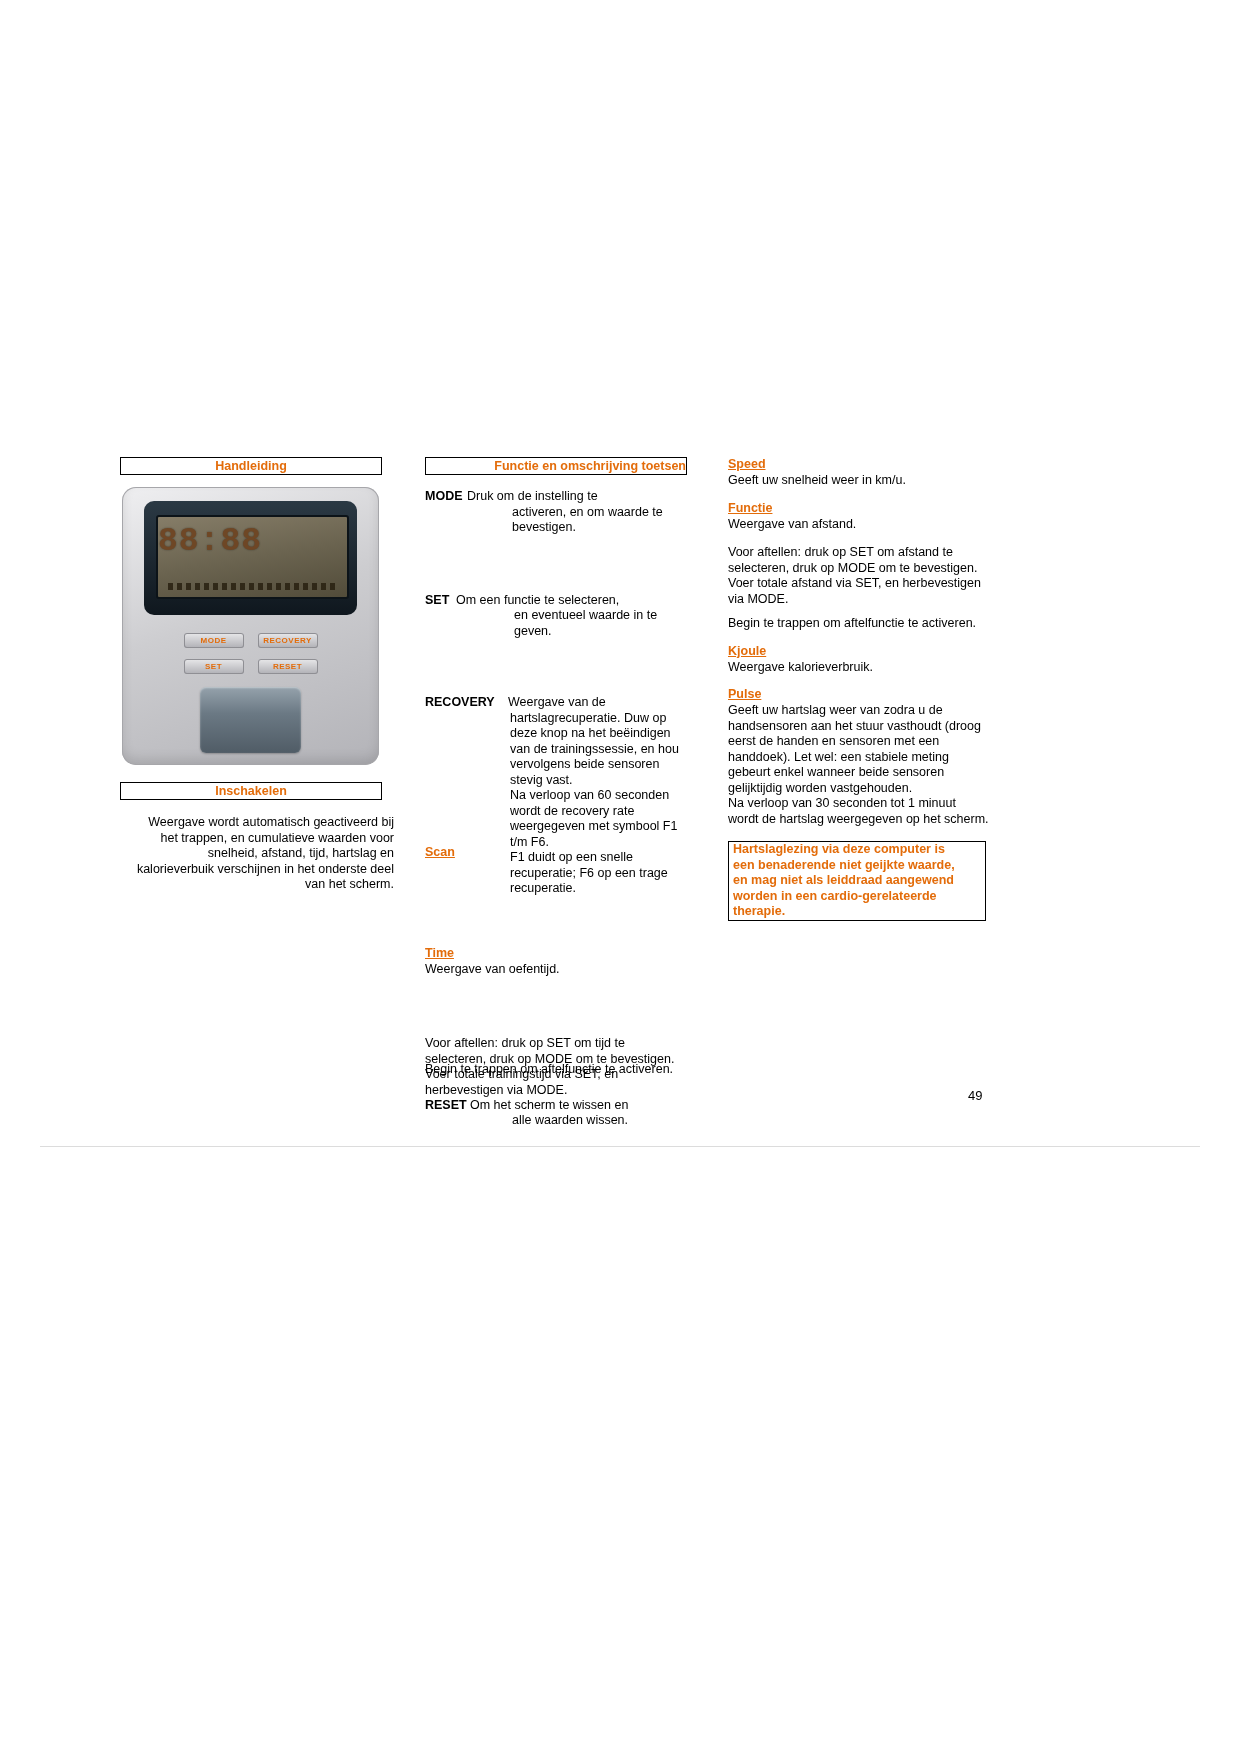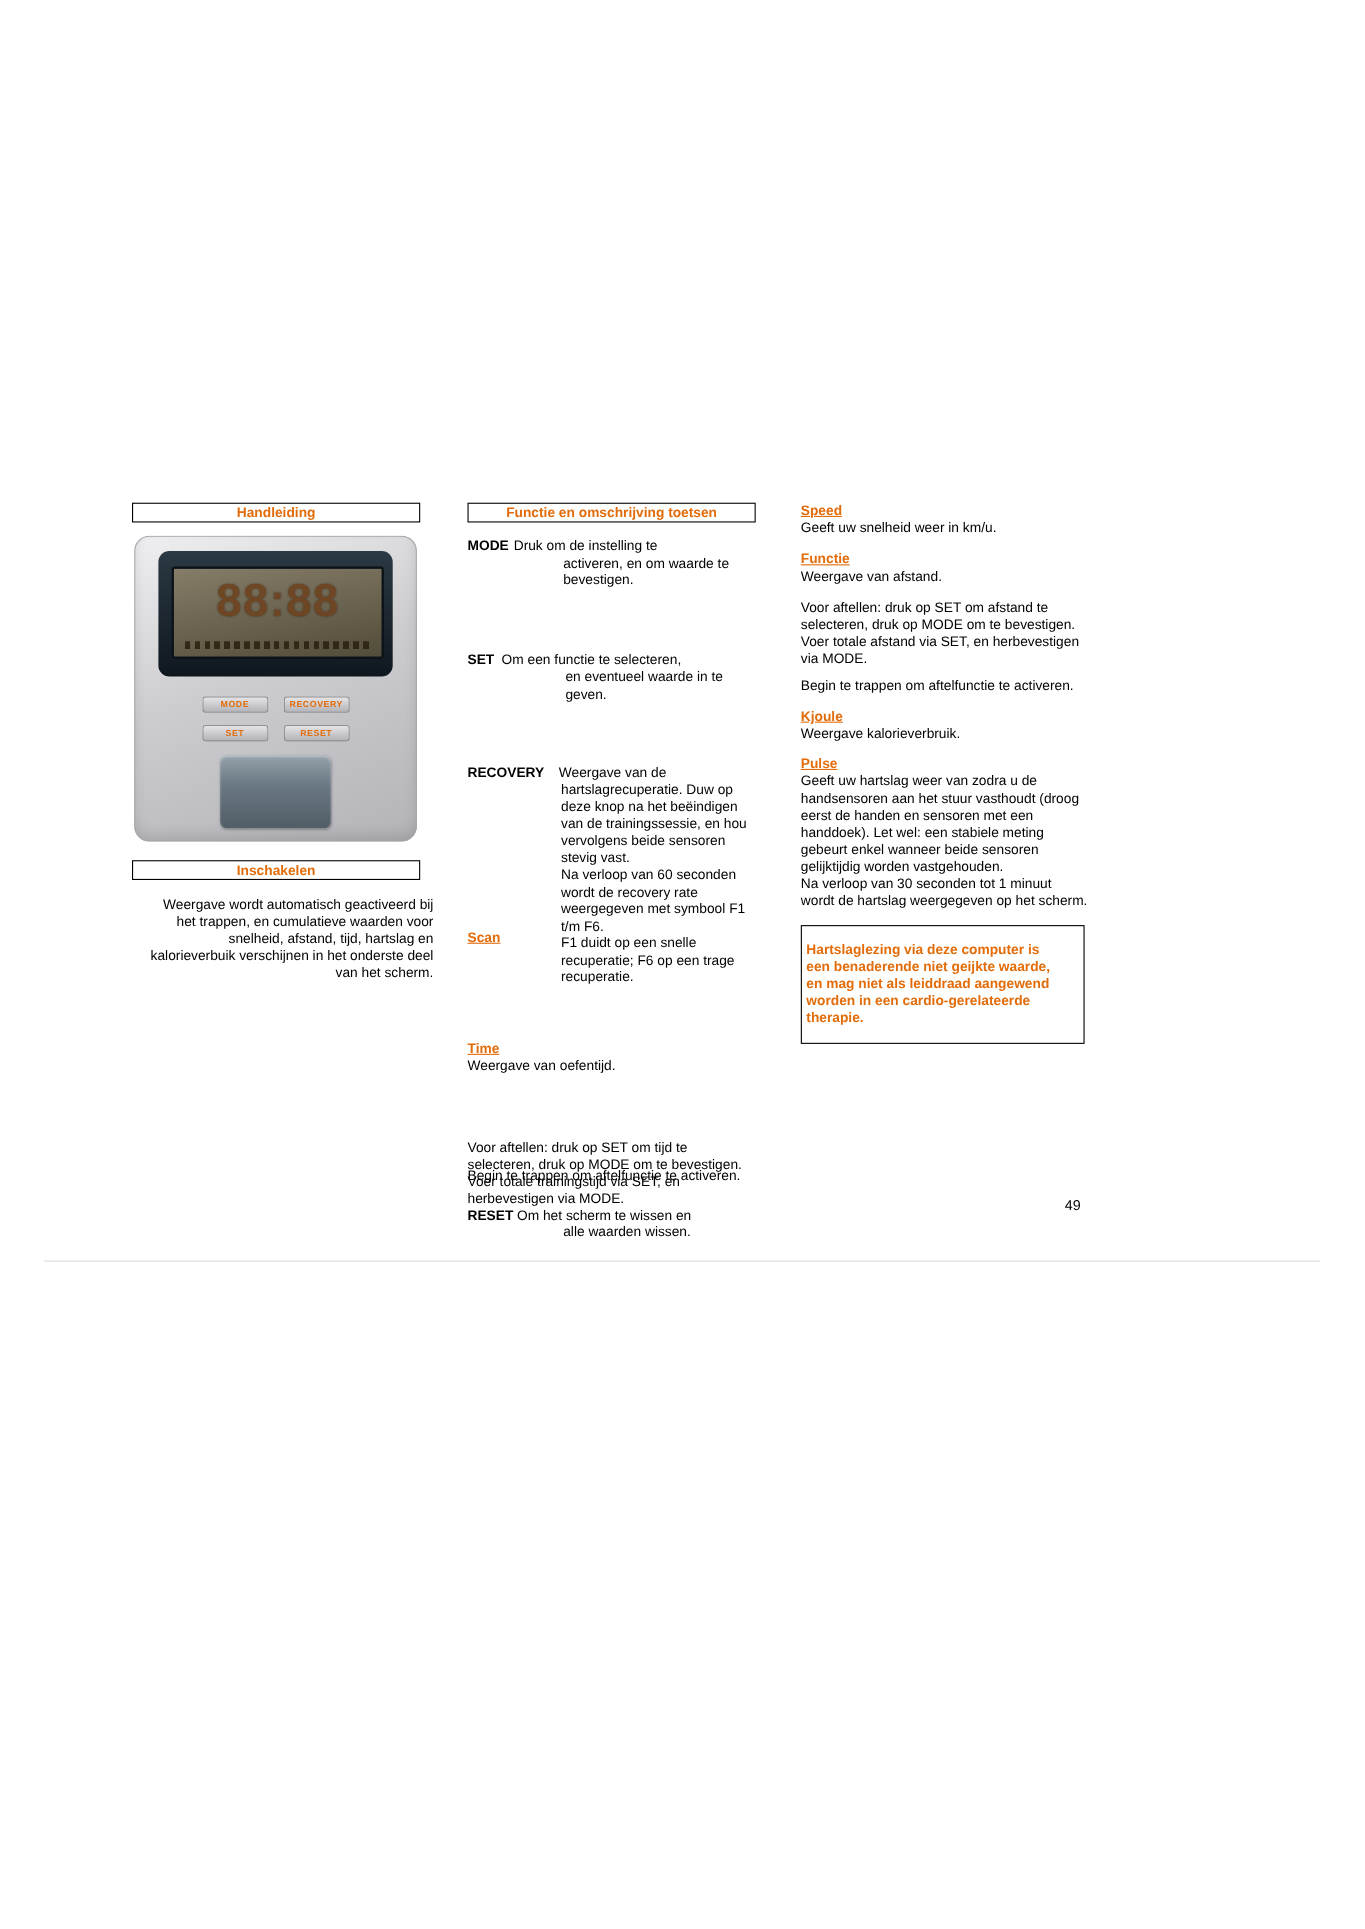--- a/index.html
+++ b/index.html
@@ -34,21 +34,21 @@
   .def { position: relative; width: 272px; }
   .def .term { position: absolute; left: 0; top: 0; font-weight: bold; }
   .def .dtext { white-space: pre-line; }
   .def-mode .dtext     { margin-left: 87px; text-indent: -45px; }
   .def-set .dtext      { margin-left: 89px; text-indent: -58px; }
   .def-recovery .dtext { margin-left: 85px; text-indent: -2px; }
   .def-reset .dtext    { margin-left: 87px; text-indent: -42px; }
   .warning-box {
     border: 1px solid #000;
     width: 248px;
-    padding: 14px 4px;
+    padding: 0 4px;
     color: var(--accent, #e36c0a);
     font-weight: bold;
     white-space: pre-line;
   }
   .page-num { font-size: 13px; }
   .divider { height: 1px; background: #dcdcdc; }
 
   
   .device { width: 257px; height: 278px; }
   .console {
@@ -62,23 +62,23 @@
     background: linear-gradient(#2b3944, #0f171e);
     border-radius: 10px;
   }
   .lcd {
     position: absolute; left: 12px; top: 14px; width: 189px; height: 80px;
     background: linear-gradient(170deg, #867d68 0%, #6b6450 50%, #524c3a 100%);
     border: 2px solid #0c1318; border-radius: 3px;
   }
   .lcd-digits {
     position: absolute; left: 0; right: 0; top: 8px;
-    text-align: center;
-    font-family: Liberation Sans, sans-serif;
-    font-weight: bold; font-size: 42px; line-height: 1;
+    text-align: left;
+    font-family: Liberation Mono, monospace;
+    font-weight: bold; font-size: 33px; line-height: 1;
     letter-spacing: 1px;
     color: #6e4320; opacity: .9;
     text-shadow: 0 0 2px rgba(0,0,0,.45);
   }
   .lcd-ticks {
     position: absolute; left: 10px; right: 10px; bottom: 7px; height: 7px;
     background: repeating-linear-gradient(90deg, rgba(40,32,16,.85) 0 5px, transparent 5px 9px);
   }
   .btn-row {
     position: absolute; left: 0; width: 257px;
@@ -130,21 +130,21 @@
 
   <div class="abs box-header" style="left:120px; top:782px;">Inschakelen</div>
 
   <div class="abs para" style="left:122px; top:815px;text-align:right;">Weergave wordt automatisch geactiveerd bij
 het trappen, en cumulatieve waarden voor
 snelheid, afstand, tijd, hartslag en
 kalorieverbuik verschijnen in het onderste deel
 van het scherm.</div>
 
 
-  <div class="abs box-header" style="left:425px; top:457px;">Functie en omschrijving toetsen</div>
+  <div class="abs box-header" style="left:425px; top:457px;text-align:right;">Functie en omschrijving toetsen</div>
 
   <div class="abs def def-mode" style="left:425px; top:489px;">
     <span class="term">MODE</span>
     <div class="dtext">Druk om de instelling te
 activeren, en om waarde te
 bevestigen.</div>
   </div>
 
   <div class="abs def def-set" style="left:425px; top:546px;">
     <span class="term">SET</span>

